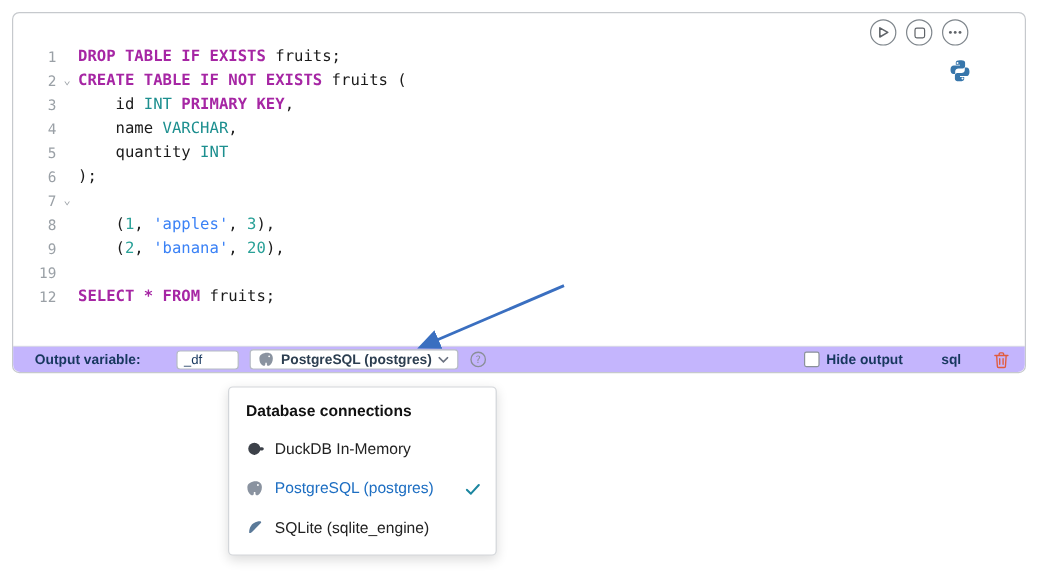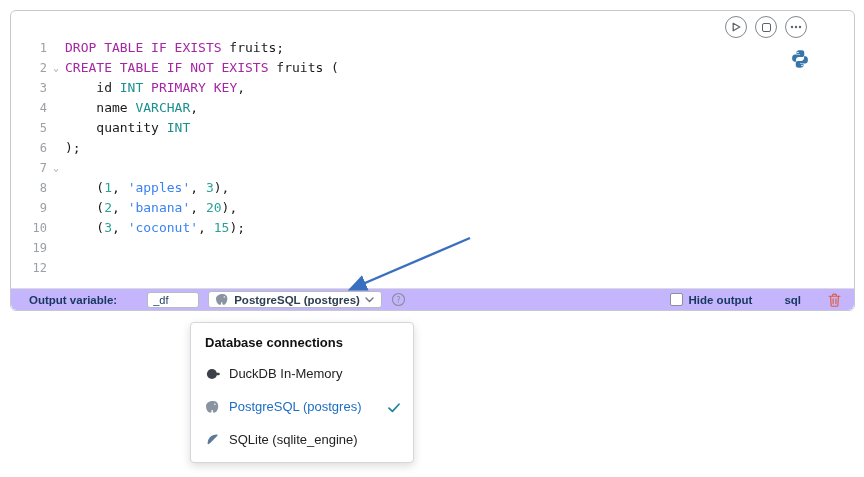--- a/index.html
+++ b/index.html
@@ -61,21 +61,21 @@
     user-select: none;
   }
   .fold {
     width: 18px; flex: 0 0 18px;
     text-align: center;
     color: #9aa0a6;
     font-size: 10px;
     line-height: 20px;
   }
   .code-text { color: #1b1b1b; }
-  .tok-kw { color: #A626A4; font-weight: normal; }
+  .tok-kw { color: #A626A4; font-weight: bold; }
   .tok-op { color: #A626A4; font-weight: bold; }
   .tok-ty { color: #1D8F8F; }
   .tok-st { color: #3b82f6; }
   .tok-nu { color: #2AA198; }
   .tok-pl { color: #1b1b1b; }
 
   
   .cell-footer {
     position: absolute;
     left: 0; right: 0; bottom: 0;
@@ -191,23 +191,22 @@
   <div class="code-editor">
       <div class="code-line"><span class="gutter">1</span><span class="fold"></span><span class="code-text"><span class="tok-kw">DROP TABLE IF EXISTS</span><span class="tok-pl"> fruits;</span></span></div>
       <div class="code-line"><span class="gutter">2</span><span class="fold">⌄</span><span class="code-text"><span class="tok-kw">CREATE TABLE IF NOT EXISTS</span><span class="tok-pl"> fruits (</span></span></div>
       <div class="code-line"><span class="gutter">3</span><span class="fold"></span><span class="code-text"><span class="tok-pl">    id </span><span class="tok-ty">INT</span><span class="tok-pl"> </span><span class="tok-kw">PRIMARY KEY</span><span class="tok-pl">,</span></span></div>
       <div class="code-line"><span class="gutter">4</span><span class="fold"></span><span class="code-text"><span class="tok-pl">    name </span><span class="tok-ty">VARCHAR</span><span class="tok-pl">,</span></span></div>
       <div class="code-line"><span class="gutter">5</span><span class="fold"></span><span class="code-text"><span class="tok-pl">    quantity </span><span class="tok-ty">INT</span></span></div>
       <div class="code-line"><span class="gutter">6</span><span class="fold"></span><span class="code-text"><span class="tok-pl">);</span></span></div>
       <div class="code-line"><span class="gutter">7</span><span class="fold">⌄</span></div>
       <div class="code-line"><span class="gutter">8</span><span class="fold"></span><span class="code-text"><span class="tok-pl">    (</span><span class="tok-nu">1</span><span class="tok-pl">, </span><span class="tok-st">'apples'</span><span class="tok-pl">, </span><span class="tok-nu">3</span><span class="tok-pl">),</span></span></div>
       <div class="code-line"><span class="gutter">9</span><span class="fold"></span><span class="code-text"><span class="tok-pl">    (</span><span class="tok-nu">2</span><span class="tok-pl">, </span><span class="tok-st">'banana'</span><span class="tok-pl">, </span><span class="tok-nu">20</span><span class="tok-pl">),</span></span></div>
-      <div class="code-line"><span class="gutter">10</span><span class="fold"></span><span class="code-text"><span class="tok-pl">    (</span><span class="tok-nu">3</span><span class="tok-pl">, </span><span class="tok-st">'coconut'</span><span class="tok-pl">, </span><span class="tok-nu">15</span><span class="tok-pl">);</span></span></div>
       <div class="code-line"><span class="gutter">19</span><span class="fold"></span><span class="code-text"></span></div>
-      <div class="code-line"><span class="gutter">12</span><span class="fold"></span></div>
+      <div class="code-line"><span class="gutter">12</span><span class="fold"></span><span class="code-text"><span class="tok-kw">SELECT</span><span class="tok-pl"> </span><span class="tok-op">*</span><span class="tok-pl"> </span><span class="tok-kw">FROM</span><span class="tok-pl"> fruits;</span></span></div>
     </div>
 
   <div class="cell-footer">
     <div class="footer-left">
       <span class="footer-label">Output variable:</span>
       <input class="var-input" type="text" value="_df" style="">
       <div class="conn-dropdown">
         <span style="display:flex;">
           <svg width="13" height="13" viewBox="0 0 16 16">
               <path fill="#8A93A0" d="M8 1.2c3.8 0 6 2.2 6 5.8 0 3.2-1.6 5.9-3.2 7-0.9 0.6-1.7 0.7-2.3 0.4-0.5-0.3-0.7-0.9-0.7-1.6v-1.4c-0.5 0.1-1 0.1-1.5 0v1.4c0 0.7-0.2 1.3-0.7 1.6-0.6 0.3-1.4 0.2-2.3-0.4C1.6 12.9 0 10.2 0 7 0 3.4 4.2 1.2 8 1.2z"></path>

